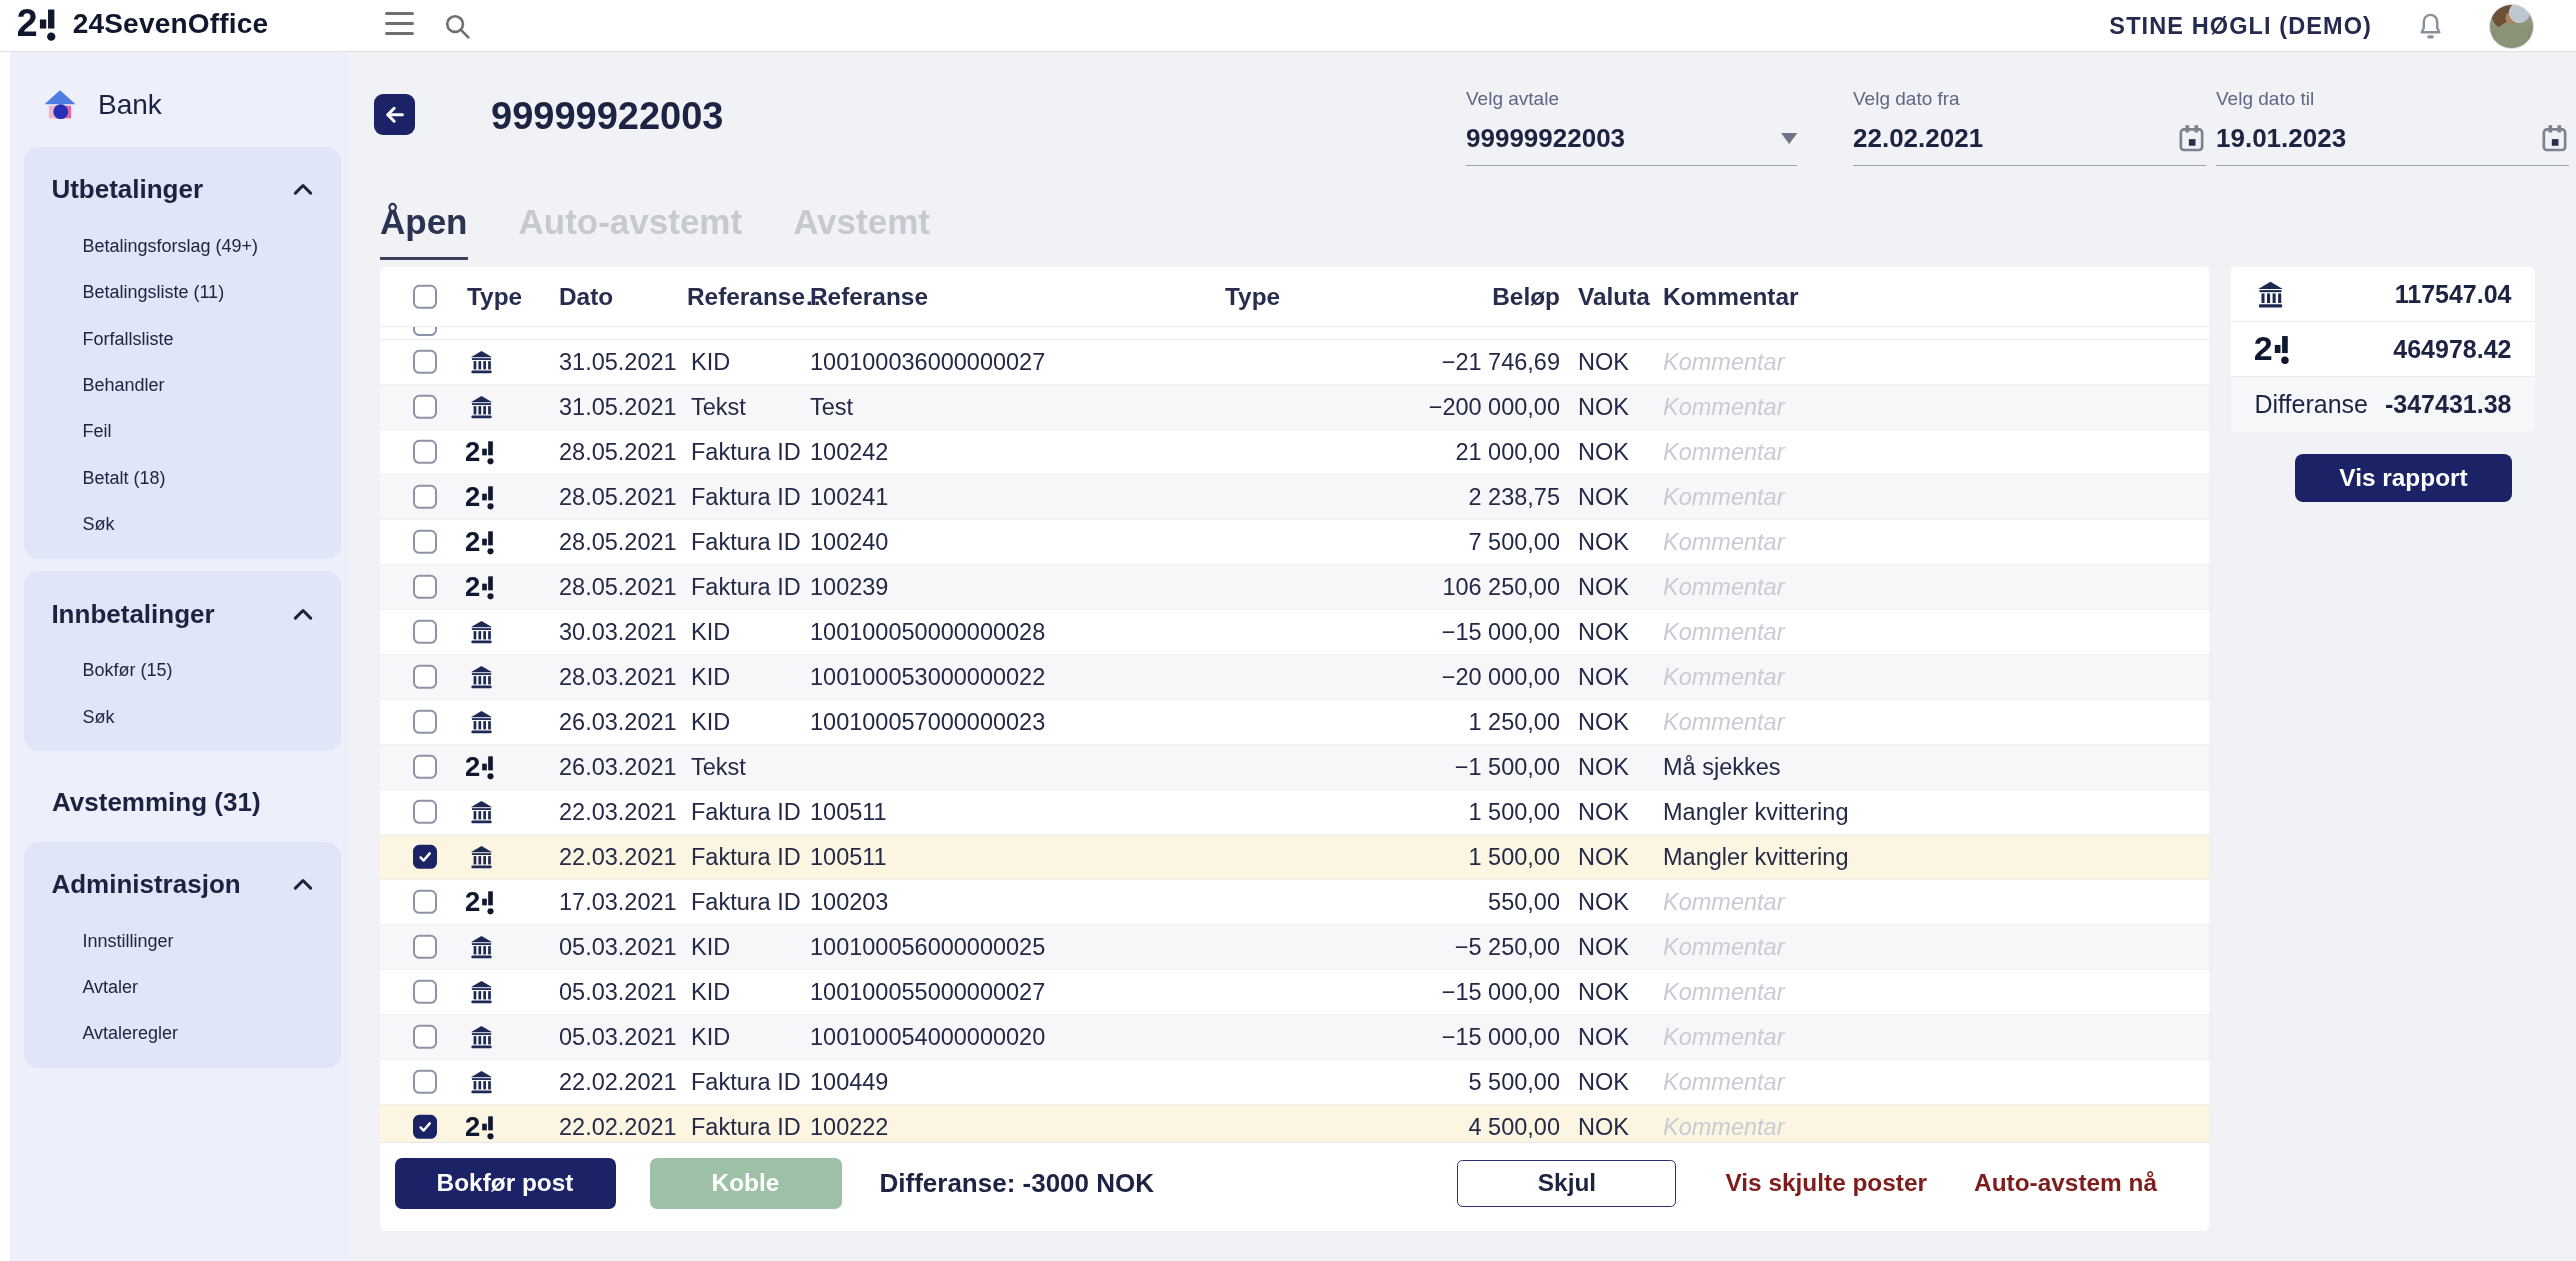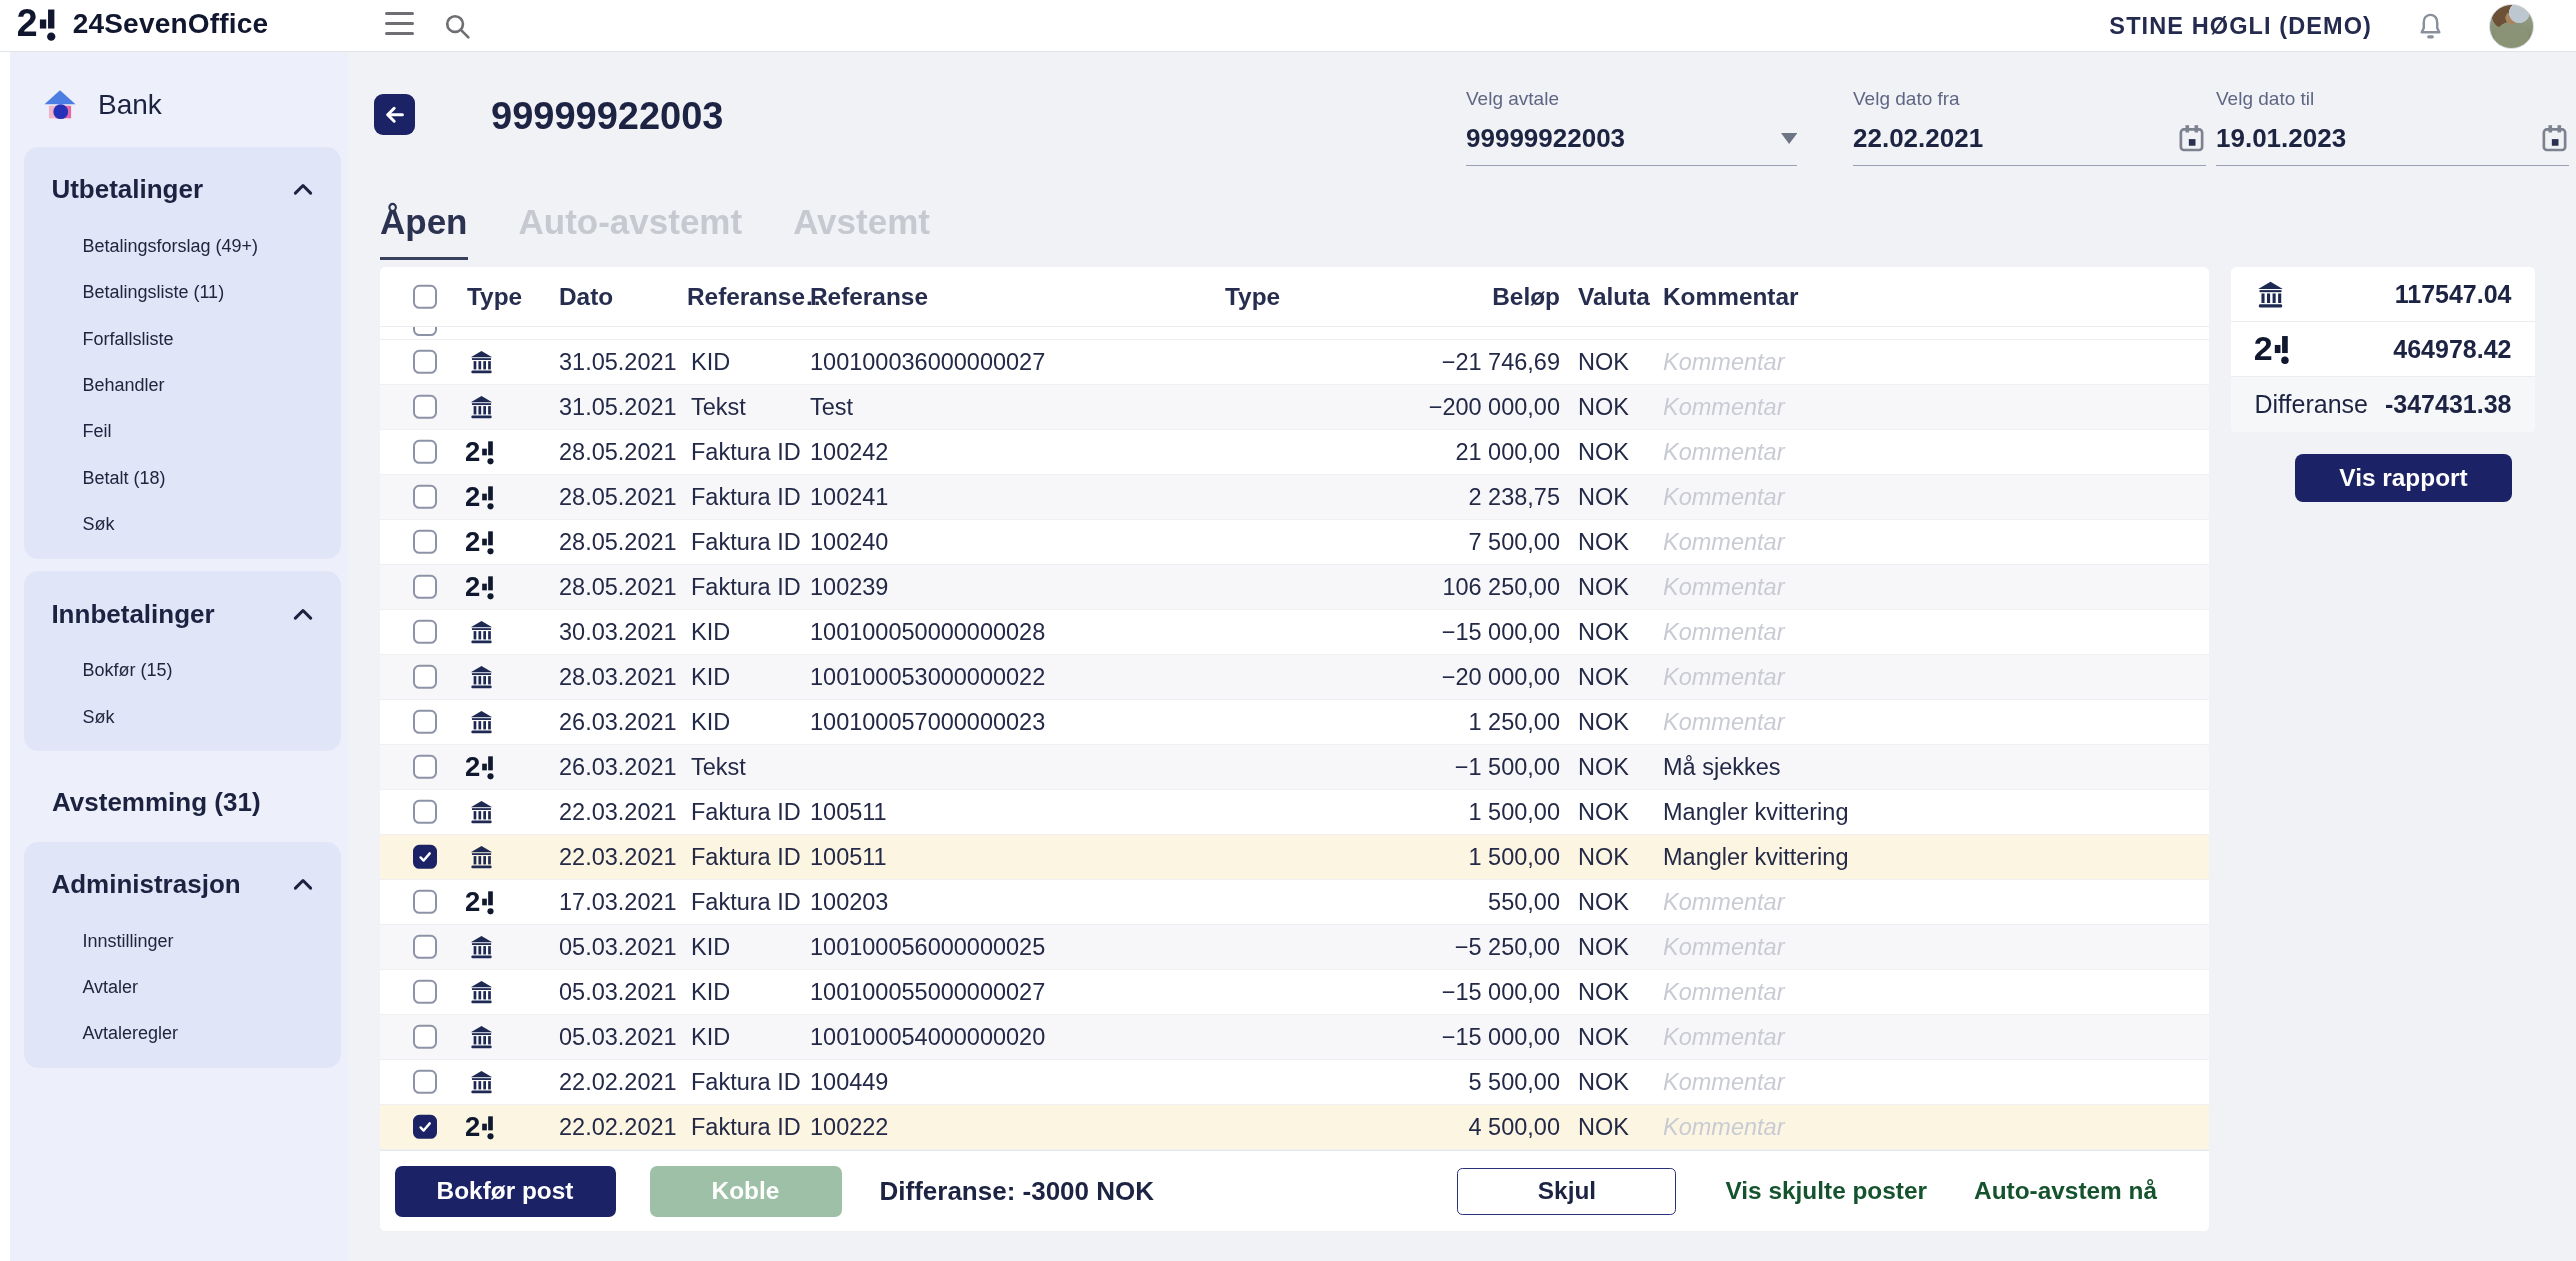--- a/index.html
+++ b/index.html
@@ -86,31 +86,31 @@
               background:#fff; align-items:center; justify-content:center; cursor:pointer; }
   .checkbox svg { display:none; }
   .trow.checked .checkbox { background:#1b2265; border-color:#1b2265; }
   .trow.checked .checkbox svg { display:block; }
 
   .bank-svg { fill:#1d2952; }
   .s24-svg text { fill:#10182f; }
   .s24-svg rect, .s24-svg circle { fill:#10182f; }
 
   
-  .tfoot { position:absolute; left:0; right:0; bottom:0; height:81px; border-top:0.9px solid #e6e7ec;
+  .tfoot { position:absolute; left:0; right:0; bottom:8px; height:81px; border-top:0.9px solid #e6e7ec;
            display:flex; align-items:center; padding:0 52px 0 14.5px; background:#fff; border-radius:0 0 5.4px 5.4px; }
   .btn { display:flex; align-items:center; justify-content:center; font-size:24.4px; font-weight:600;
          border-radius:7.2px; cursor:pointer; }
   .btn-primary { width:221px; height:51px; background:#1b2265; color:#fff; }
   .btn-sage { width:192px; height:51px; background:#9dc0a6; color:#fff; margin-left:34px; }
   .foot-diff { margin-left:38px; font-size:26px; font-weight:700; color:#1d2342; }
   .spacer { flex:1; }
   .btn-outline { width:219px; height:47px; background:#fff; border:1.8px solid #28307a; color:#1d2342;
                  font-weight:600; border-radius:5.4px; }
-  .link { font-size:24.4px; font-weight:600; color:#14532d; cursor:pointer; }
+  .link { font-size:24.4px; font-weight:600; color:#7f1d1d; cursor:pointer; }
   .link-1 { margin-left:49px; }
   .link-2 { margin-left:47px; }
 
   
   .summary { position:absolute; left:1883px; top:215px; width:304px; background:#fff; border-radius:5.4px; overflow:hidden; }
   .sum-row { height:55px; display:flex; align-items:center; justify-content:space-between;
              padding:0 23.5px; border-bottom:0.9px solid #ececf0; }
   .sum-row:last-child { border-bottom:none; background:#f6f7f9; }
   .sum-val { font-size:25px; font-weight:600; color:#1d2342; }
   .sum-label { font-size:25px; font-weight:500; color:#1d2342; }

